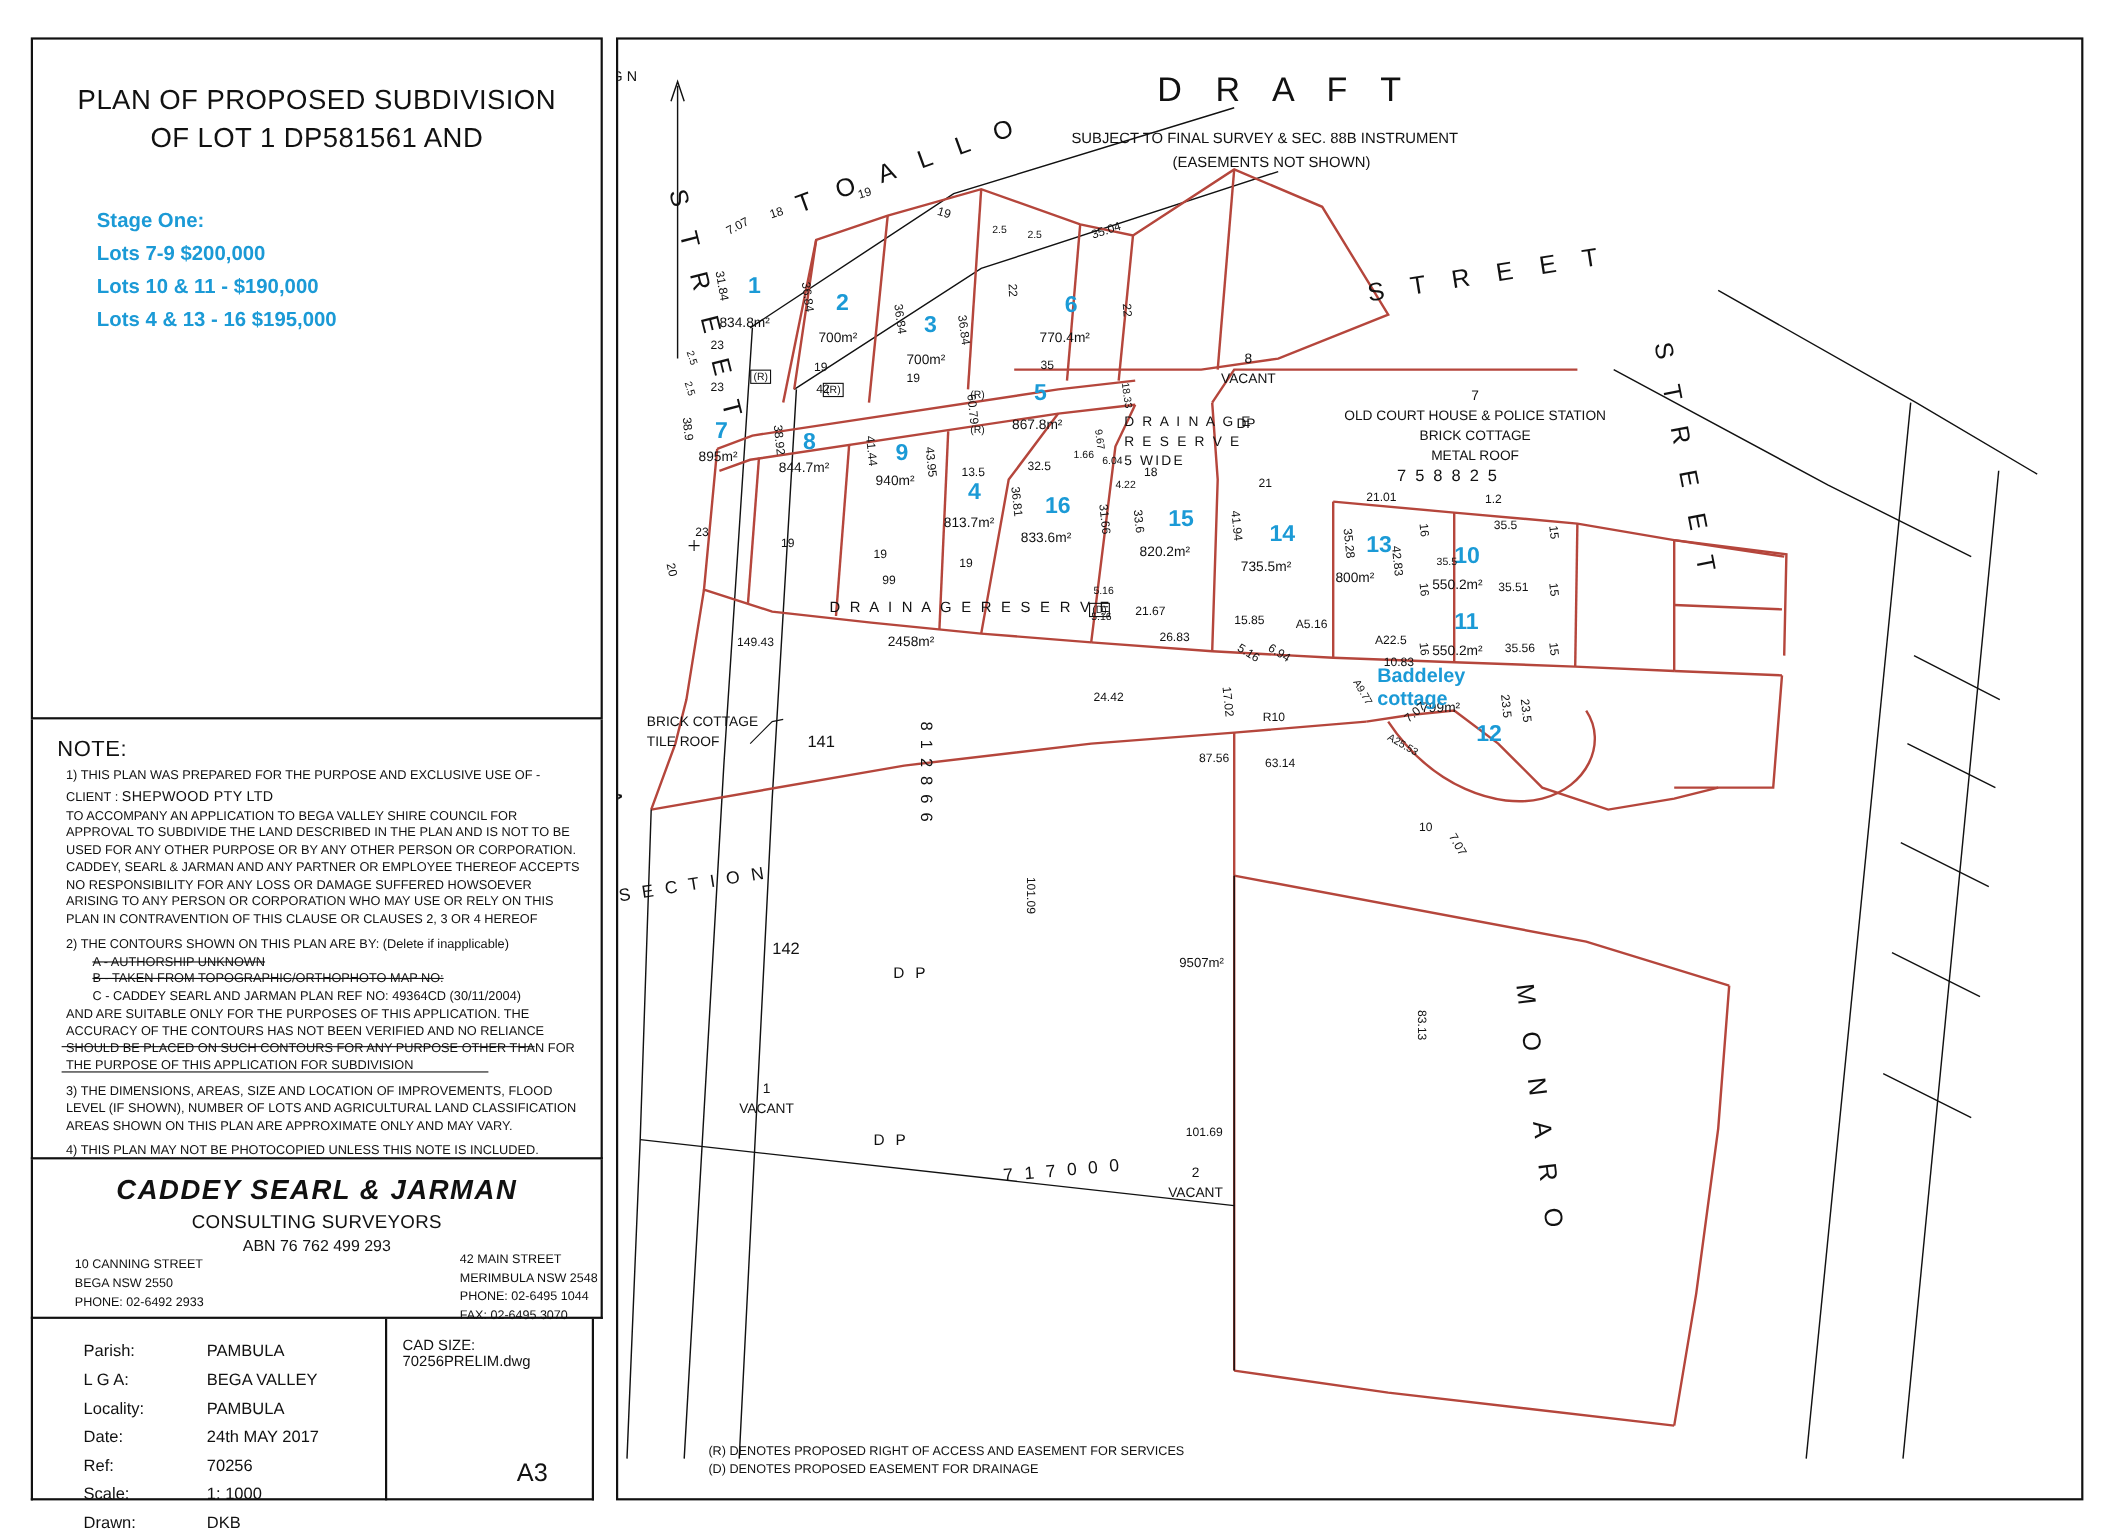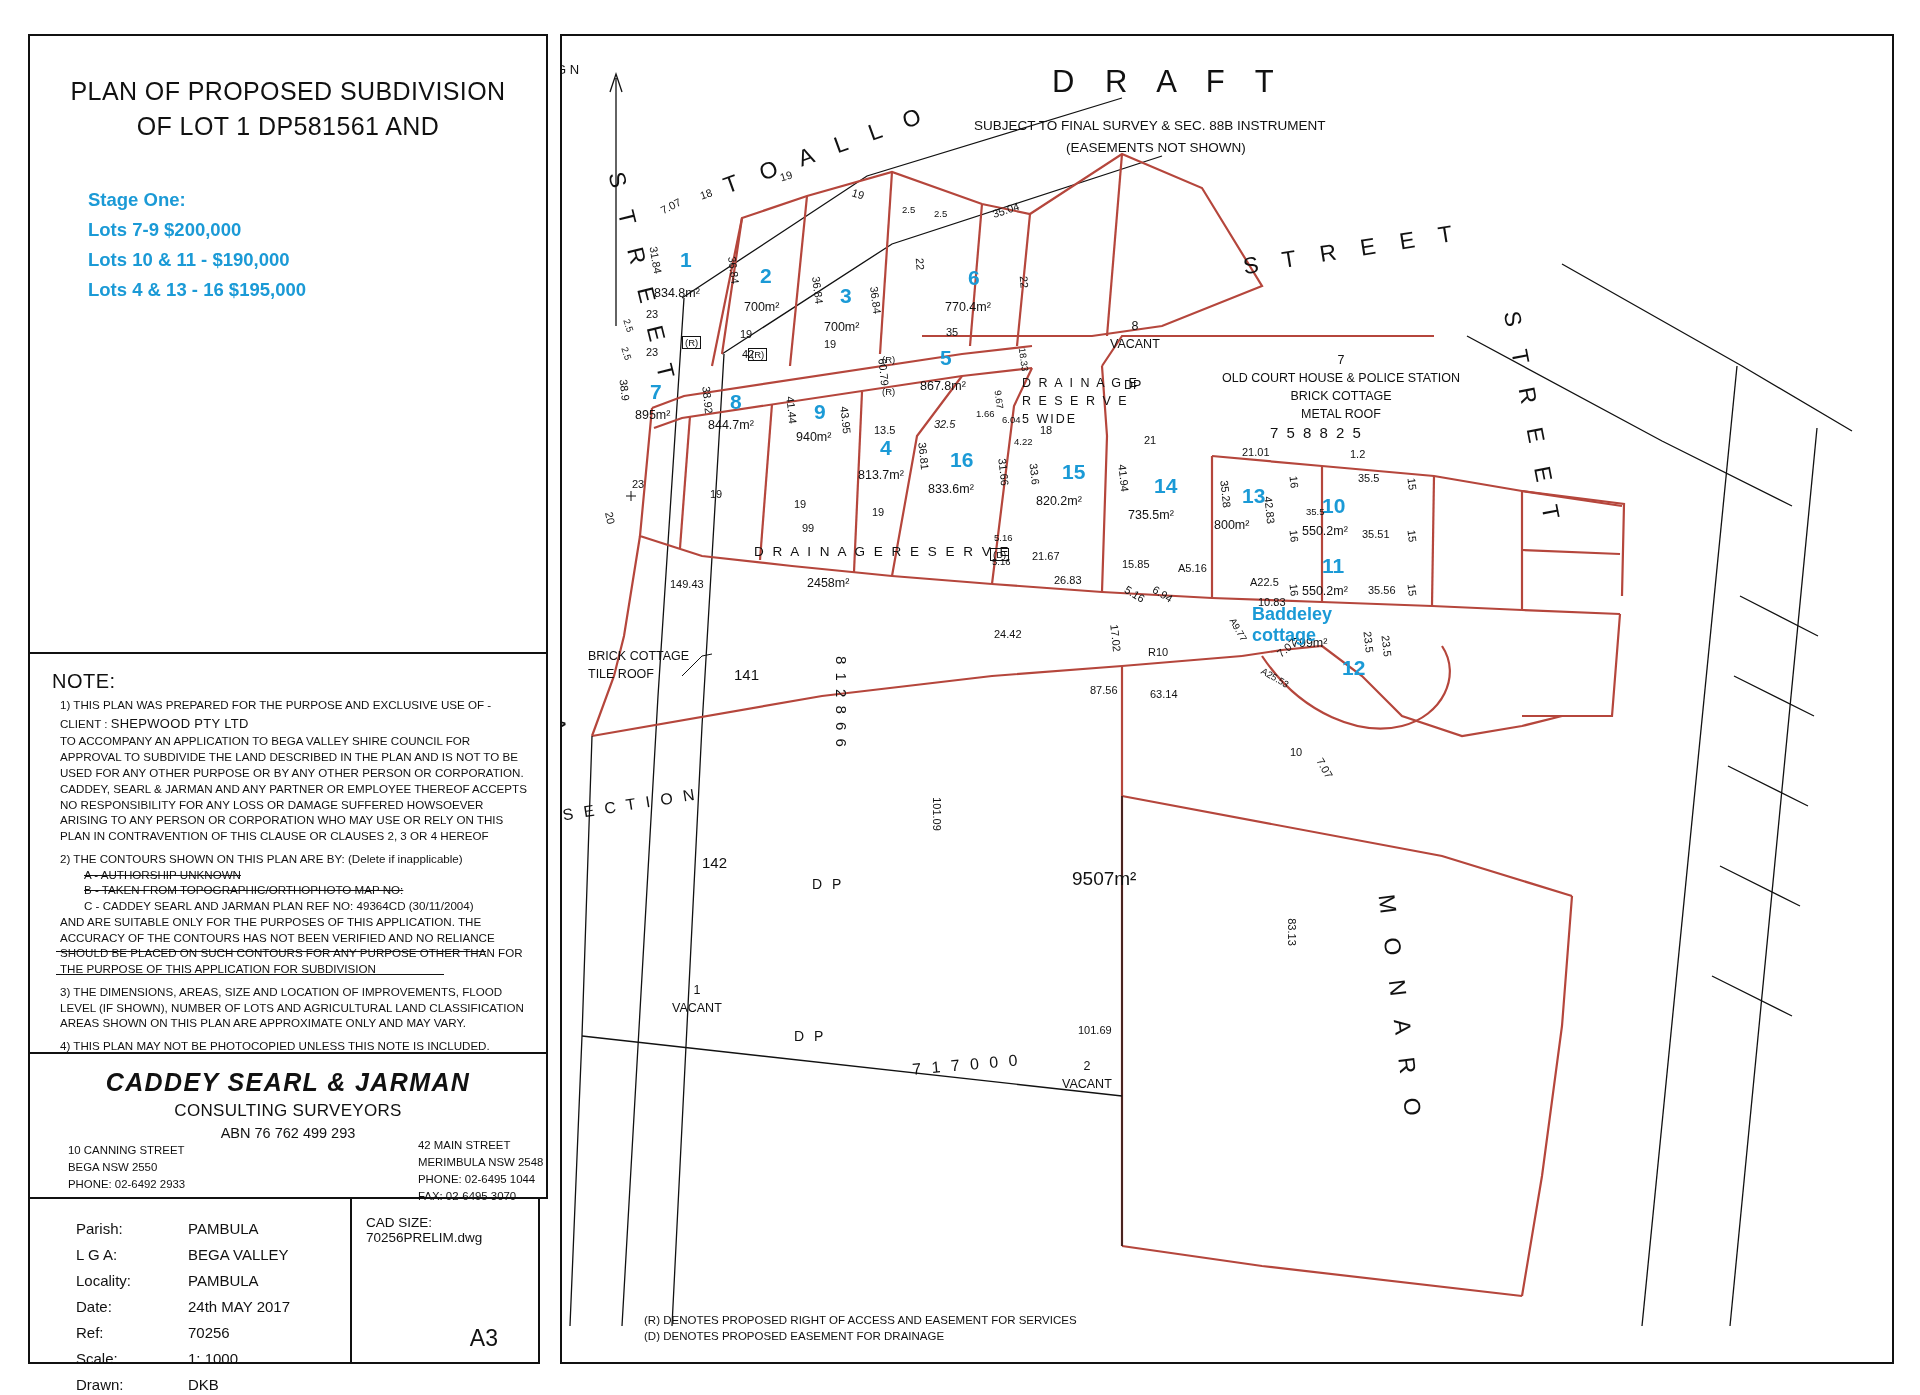--- a/index.html
+++ b/index.html
@@ -305,21 +305,21 @@
     <div class="lbl" style="left:192px;top:508px;font-size:13.5px;letter-spacing:2.5px;">D R A I N A G E    R E S E R V E</div>
     <div class="lbl area" style="left:245px;top:540px;">2458m²</div>
 
     <div class="lbl blk" style="left:26px;top:612px;white-space:pre;line-height:1.4;">BRICK COTTAGE
 TILE ROOF</div>
     <div class="lbl" style="left:172px;top:630px;font-size:15px;">141</div>
     <div class="lbl" style="left:140px;top:818px;font-size:15px;">142</div>
     <div class="lbl" style="left:288px;top:620px;font-size:15px;letter-spacing:2px;transform:rotate(90deg);transform-origin:left top;">8 1 2 8 6 6</div>
     <div class="lbl" style="left:0px;top:760px;font-size:16px;letter-spacing:3px;transform:rotate(-9deg);">S E C T I O N</div>
     <div class="lbl" style="left:250px;top:840px;font-size:14px;letter-spacing:3px;">D P</div>
-    <div class="lbl area" style="left:510px;top:832px;font-size:19px;">9507m²</div>
+    <div class="lbl area" style="left:510px;top:832px;font-size:12px;">9507m²</div>
     <div class="lbl" style="left:350px;top:1020px;font-size:16px;letter-spacing:3px;transform:rotate(-5deg);">7 1 7 0 0 0</div>
     <div class="lbl blk" style="left:110px;top:946px;white-space:pre;line-height:1.4;text-align:center;">1
 VACANT</div>
     <div class="lbl blk" style="left:500px;top:1022px;white-space:pre;line-height:1.4;text-align:center;">2
 VACANT</div>
     <div class="lbl" style="left:232px;top:992px;font-size:14px;letter-spacing:3px;">D P</div>
 
     <div class="lbl" style="left:82px;top:1278px;font-size:11.5px;">(R) DENOTES PROPOSED RIGHT OF ACCESS AND EASEMENT FOR SERVICES</div>
     <div class="lbl" style="left:82px;top:1294px;font-size:11.5px;">(D) DENOTES PROPOSED EASEMENT FOR DRAINAGE</div>
 
@@ -343,21 +343,21 @@
     <div class="lbl dim" style="left:178px;top:292px;">19</div>
     <div class="lbl dim" style="left:262px;top:302px;">19</div>
     <div class="lbl dim" style="left:180px;top:312px;">42</div>
     <div class="lbl dim" style="left:384px;top:290px;">35</div>
     <div class="lbl dim" style="left:52px;top:348px;transform:rotate(84deg);">38.9</div>
     <div class="lbl dim" style="left:132px;top:358px;transform:rotate(84deg);">38.92</div>
     <div class="lbl dim" style="left:216px;top:368px;transform:rotate(84deg);">41.44</div>
     <div class="lbl dim" style="left:270px;top:378px;transform:rotate(84deg);">43.95</div>
     <div class="lbl dim" style="left:308px;top:330px;transform:rotate(84deg);">60.79</div>
     <div class="lbl dim" style="left:312px;top:388px;">13.5</div>
-    <div class="lbl dim" style="left:372px;top:382px;font-style:italic;">32.5</div>
+    <div class="lbl dim" style="left:372px;top:382px;">32.5</div>
     <div class="lbl dimsm" style="left:428px;top:358px;transform:rotate(82deg);">9.67</div>
     <div class="lbl dimsm" style="left:450px;top:318px;transform:rotate(82deg);">18.33</div>
     <div class="lbl dimsm" style="left:452px;top:400px;">4.22</div>
     <div class="lbl dim" style="left:478px;top:388px;">18</div>
     <div class="lbl dim" style="left:582px;top:398px;">21</div>
     <div class="lbl dim" style="left:680px;top:410px;">21.01</div>
     <div class="lbl dim" style="left:796px;top:436px;">35.5</div>
     <div class="lbl dim" style="left:800px;top:492px;">35.51</div>
     <div class="lbl dim" style="left:806px;top:548px;">35.56</div>
     <div class="lbl dim" style="left:70px;top:442px;">23</div>

